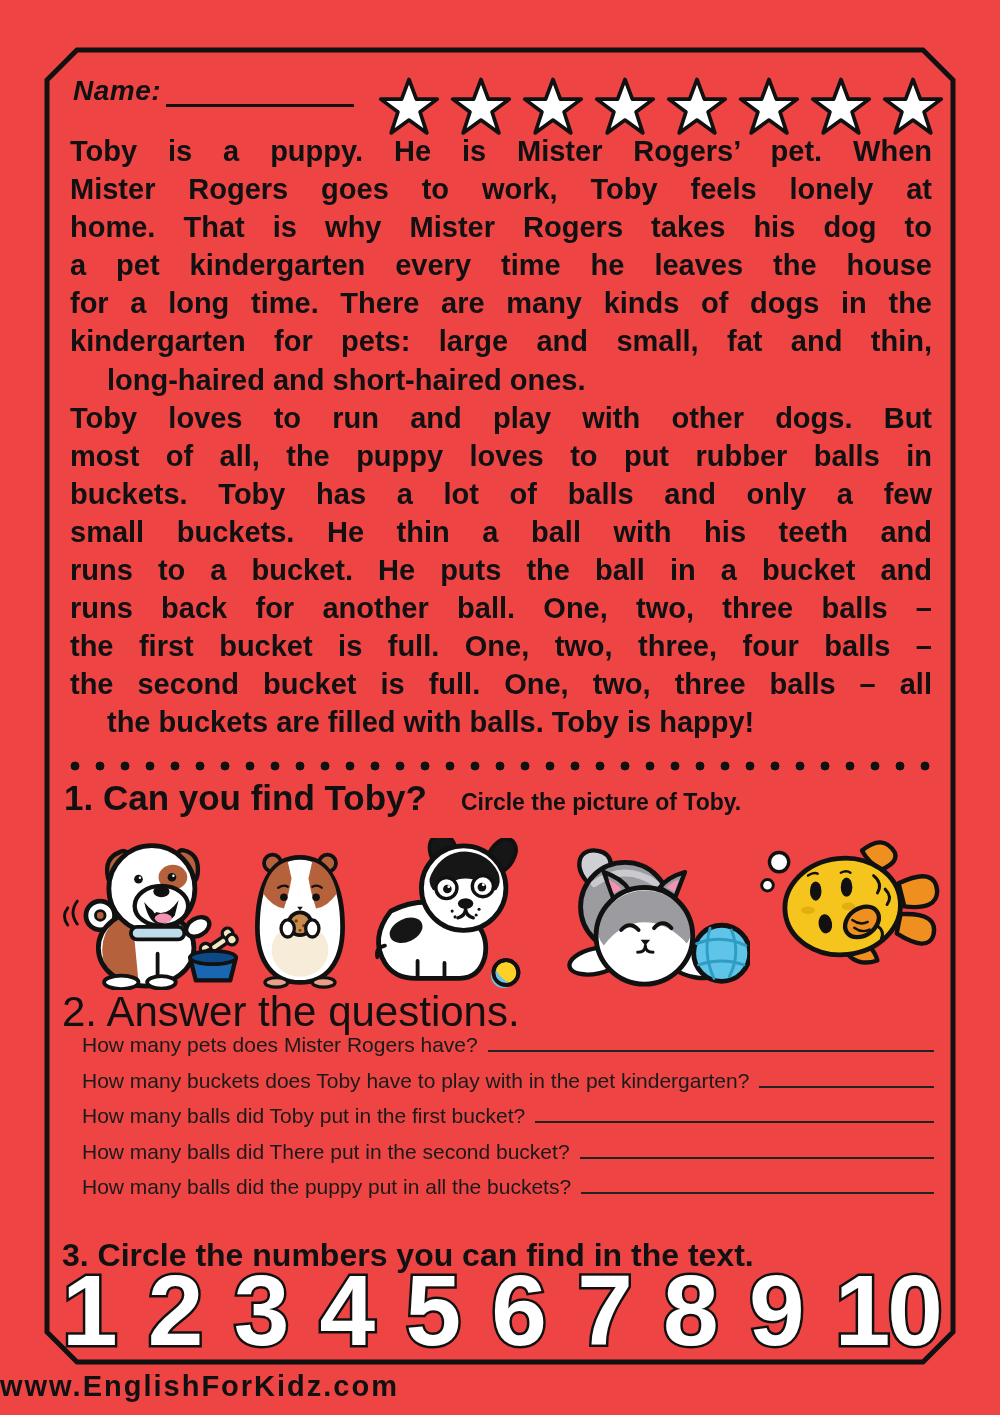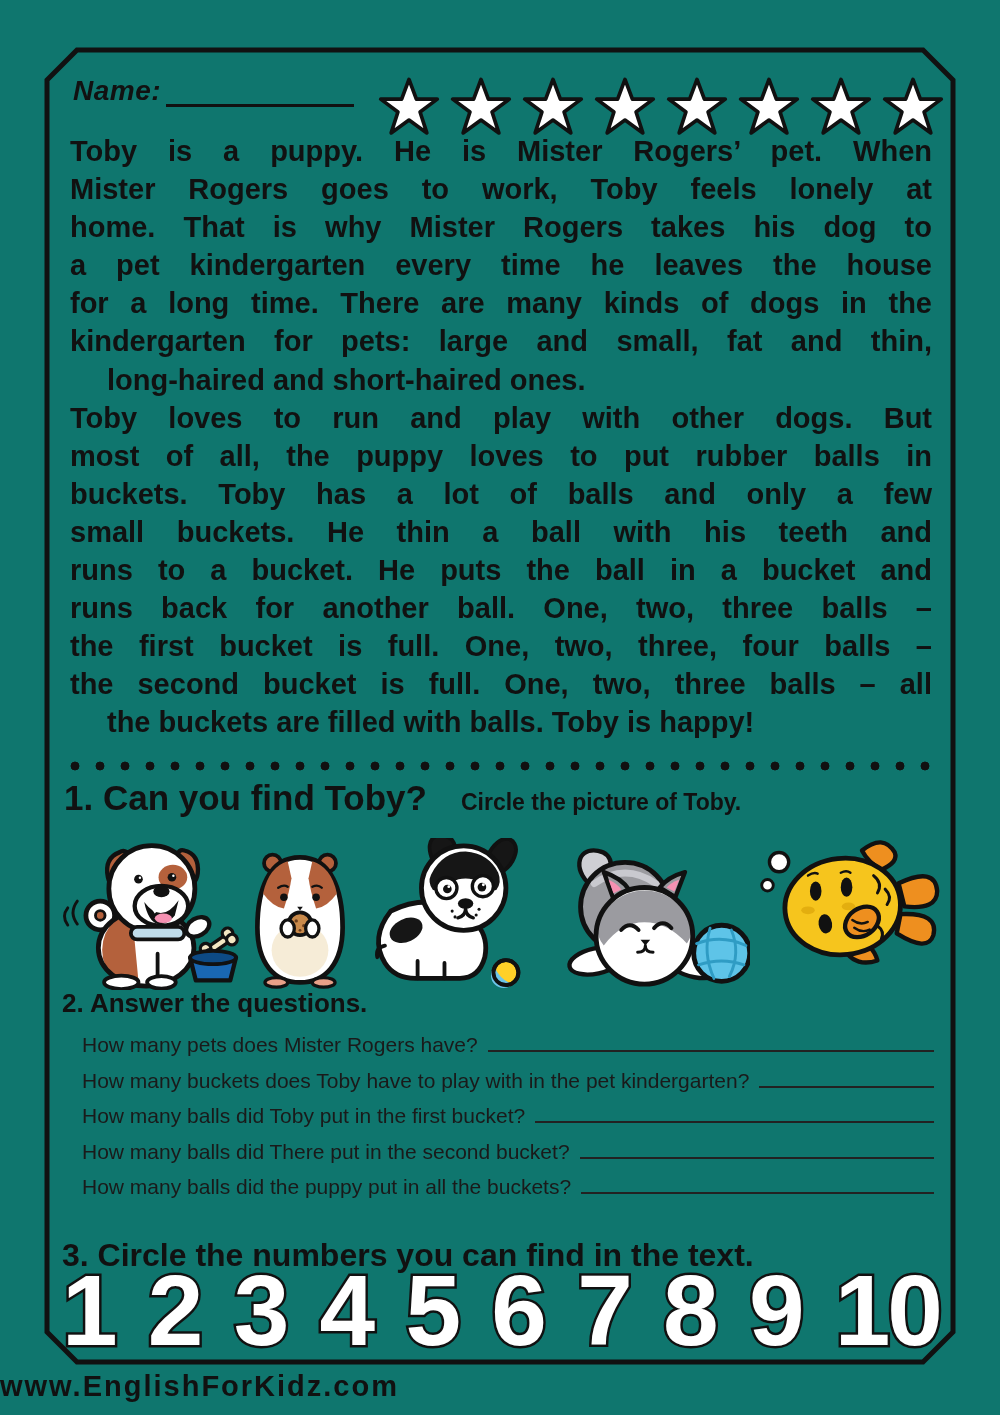--- a/index.html
+++ b/index.html
@@ -1,17 +1,17 @@
 <!DOCTYPE html>
 <html><head>
 <meta charset="utf-8">
 <style>
   html,body{margin:0;padding:0;background:#ffffff;}
   .page{
-    position:relative;width:1000px;height:1415px;background:#0f766e;
+    position:relative;width:1000px;height:1415px;background:#ef4444;
     font-family:"Liberation Sans",sans-serif;color:#111;overflow:hidden;
   }
   .frame{position:absolute;left:0;top:0;}
 
   
   .name-row{position:absolute;left:73px;top:74px;display:flex;align-items:flex-end;}
   .name-label{font-size:28px;font-weight:bold;font-style:italic;letter-spacing:0.5px;}
   .name-line{display:inline-block;width:188px;height:30px;border-bottom:3px solid #111;margin-left:5px;}
 
   
@@ -32,21 +32,21 @@
   .q1head{position:absolute;left:64px;top:778px;display:flex;align-items:baseline;gap:34px;}
   .q1title{font-size:35px;font-weight:bold;}
   .q1instr{font-size:23px;font-weight:bold;}
 
   .animals{position:absolute;left:58px;top:826px;width:884px;height:164px;
     display:flex;justify-content:space-between;align-items:flex-end;}
   .pet{display:block;}
   .pet-fish{margin-bottom:12px;}
 
   
-  .q2head{position:absolute;left:62px;top:988px;font-size:26px;font-weight:bold;}
+  .q2head{position:absolute;left:62px;top:988px;font-size:42px;font-weight:normal;}
   .questions{position:absolute;left:66px;top:1024px;width:868px;}
   .qrow{display:flex;align-items:baseline;height:35.6px;font-size:21px;color:#1a1a1a;margin-left:16px;}
   .qtext{white-space:nowrap;}
   .blank{display:inline-block;flex:1;height:26px;border-bottom:2.5px solid #222;margin-left:10px;}
 
   
   .q3head{position:absolute;left:62px;top:1237px;font-size:32px;font-weight:bold;}
   .numbers{position:absolute;left:62px;top:1266px;width:878px;height:84px;
     display:flex;justify-content:space-between;align-items:flex-end;}
   .num{

